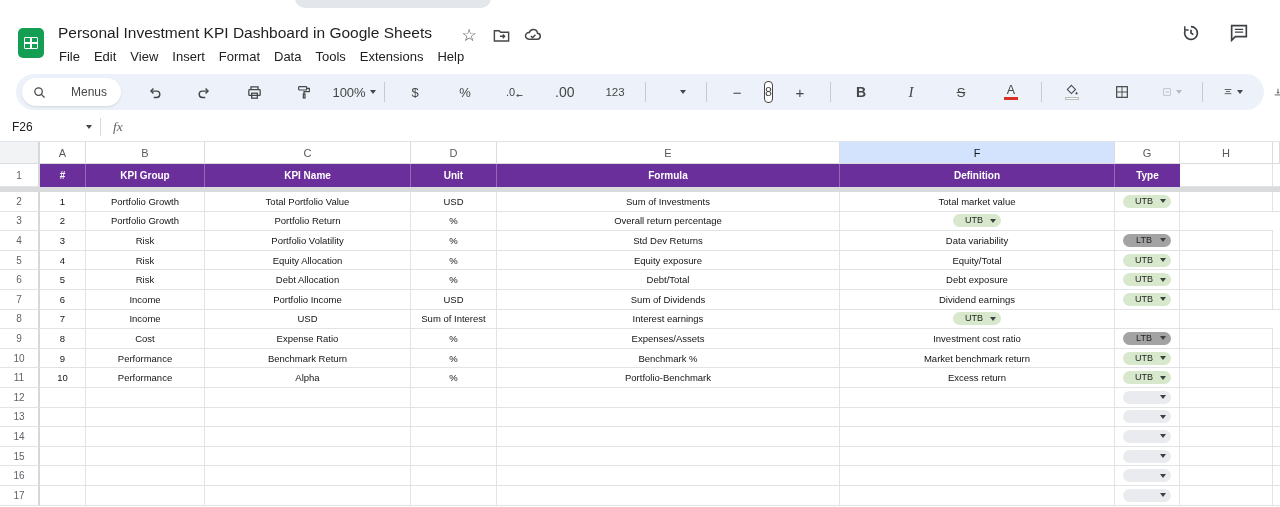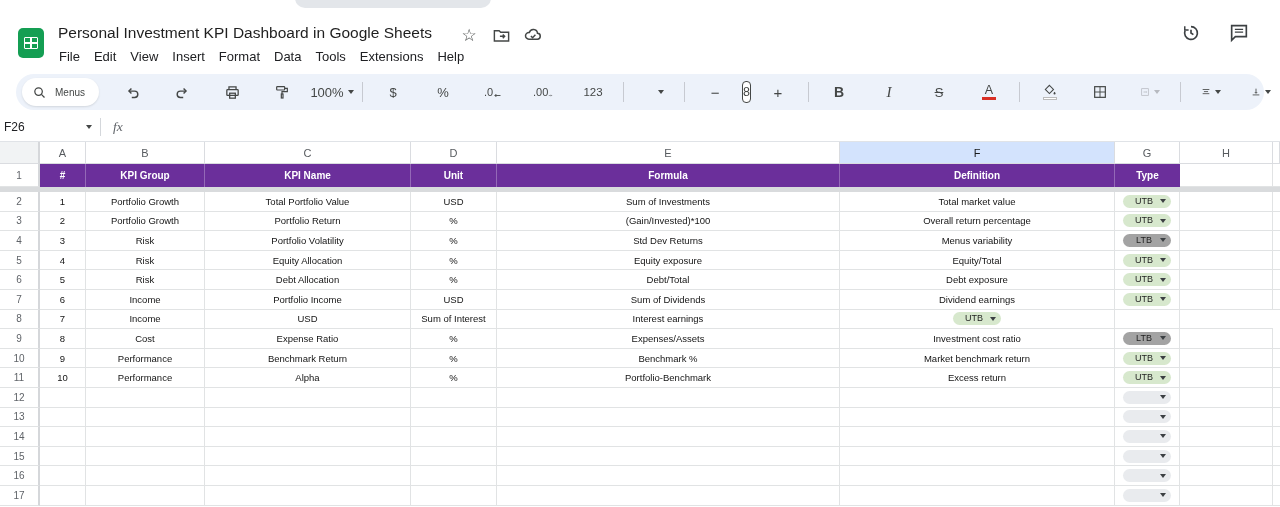--- a/index.html
+++ b/index.html
@@ -28,42 +28,42 @@
 
   
   #toolbar { position:absolute; top:74px; left:16px; width:1248px; height:36px; background:#edf2fa;
     border-radius:18px; display:flex; align-items:center; padding:0 6px; color:#444746; }
   .tb-btn { height:26px; min-width:26px; border-radius:4px; display:flex; align-items:center;
     justify-content:center; padding:0 3px; margin:0 12px; font-size:13px; color:#444746;text-align:right; }
   .tb-btn svg { display:block; }
   .tb-sep { width:1px; height:20px; background:#c7cad1; margin:0 5px; flex:none; }
   .menus-pill { height:28px; background:#fff; border-radius:14px; display:flex; align-items:center;
     gap:8px; padding:0 14px 0 10px; margin-right:8px; box-shadow:0 1px 2px rgba(60,64,67,.15); }
-  .menus-pill .label { font-size:10px; color:#444746; }
+  .menus-pill .label { font-size:12px; color:#444746;margin-left:16px; }
   .caret { width:0; height:0; border-left:3.5px solid transparent; border-right:3.5px solid transparent;
     border-top:4px solid #444746; margin-left:4px; flex:none; }
   .caret.dis { border-top-color:#b7bac0; }
   .zoom-label { font-size:13px; }
   .fs-box { width:24px; height:22px; border:1px solid #444746; border-radius:4px; display:flex;
     align-items:center; justify-content:center; font-size:12.5px; margin:0 2px; background:#fff; }
   .bold-b { font-weight:700; font-size:14px; }
   .ital-i { font-style:italic; font-family:"Liberation Serif", serif; font-size:15px; }
   .strike-s { text-decoration:line-through; font-size:13px; }
   .color-a { display:flex; flex-direction:column; align-items:center; line-height:1; }
   .color-a .a { font-size:12.5px; }
   .color-a .bar { width:14px; height:3px; background:#d93025; margin-top:1px; }
   .fill-ico { display:flex; flex-direction:column; align-items:center; line-height:1; }
   .fill-ico .bar { width:14px; height:3px; background:#fff; border:0.5px solid #bbb; margin-top:1px; }
   .disabled { color:#b7bac0; }
   .sigma { font-size:16px; }
 
   
   #formulabar { position:absolute; top:112px; left:0; width:1280px; height:30px; background:#fff;
     border-bottom:1px solid #e0e3e7; display:flex; align-items:center; }
-  .name-box { width:92px; display:flex; align-items:center; padding-left:4px; }
+  .name-box { width:92px; display:flex; align-items:center; padding-left:12px; }
   .name-box .nb-text { font-size:12px; color:#202124; flex:1; }
   .fb-sep { width:1px; height:18px; background:#d4d7db; margin:0 8px; }
   .fx { font-family:"Liberation Serif", serif; font-style:italic; font-size:13.5px; color:#5f6368; padding-left:4px; }
 
   
   #grid { position:absolute; top:142px; left:0; width:1280px; height:365px; background:#fff; }
   .grow { display:grid; grid-template-columns:40px 46px 119px 206px 86px 343px 275px 65px 93px 1fr; }
   .hdr-row { height:22px; }
   .hdr-cell { border-right:1px solid #dadce0; border-bottom:1px solid #dadce0; display:flex; align-items:center;
     justify-content:center; font-size:11px; color:#575b5f; background:#fff; }
@@ -189,21 +189,21 @@
   <div class="tb-btn">
       <span>%</span>
     </div>
   <div class="tb-btn">
       <span style="font-size:11px">.0</span>
       <svg width="9" height="9" viewBox="0 0 24 24" fill="none" stroke="currentColor" stroke-width="2.4" style="margin-top:6px">
         <path d="M20 12H5m4-4l-4 4 4 4"></path>
       </svg>
     </div>
   <div class="tb-btn">
-      <span style="font-size:11px">.00</span>
+      <span style="font-size:14px">.00</span>
       <svg width="9" height="9" viewBox="0 0 24 24" fill="none" stroke="currentColor" stroke-width="2.4" style="margin-top:6px;transform:scaleX(-1)">
         <path d="M20 12H5m4-4l-4 4 4 4"></path>
       </svg>
     </div>
   <div class="tb-btn">
       <span style="font-size:11.5px">123</span>
     </div>
   <div class="tb-sep"></div>
   <div class="tb-btn" style="width:74px; justify-content:flex-end">
       <span class="caret"></span>
@@ -373,39 +373,38 @@
         </div>
         <div class="cell"></div>
         <div class="cell filler"></div>
       </div>
       <div class="grow data-row">
         <div class="gutter-cell">3</div>
         <div class="cell">2</div>
         <div class="cell">Portfolio Growth</div>
         <div class="cell">Portfolio Return</div>
         <div class="cell">%</div>
-        <div class="cell">(Gain/Invested)*100</div>
         <div class="cell">Overall return percentage</div>
         <div class="cell">
           <span class="chip green">
             <span class="chip-label">UTB</span>
             <span class="chip-arrow"></span>
           </span>
         </div>
         <div class="cell"></div>
         <div class="cell filler"></div>
       </div>
       <div class="grow data-row">
         <div class="gutter-cell">4</div>
         <div class="cell">3</div>
         <div class="cell">Risk</div>
         <div class="cell">Portfolio Volatility</div>
         <div class="cell">%</div>
         <div class="cell">Std Dev Returns</div>
-        <div class="cell">Menus variability</div>
+        <div class="cell">Data variability</div>
         <div class="cell">
           <span class="chip blue">
             <span class="chip-label">LTB</span>
             <span class="chip-arrow"></span>
           </span>
         </div>
         <div class="cell"></div>
         <div class="cell filler"></div>
       </div>
       <div class="grow data-row">

